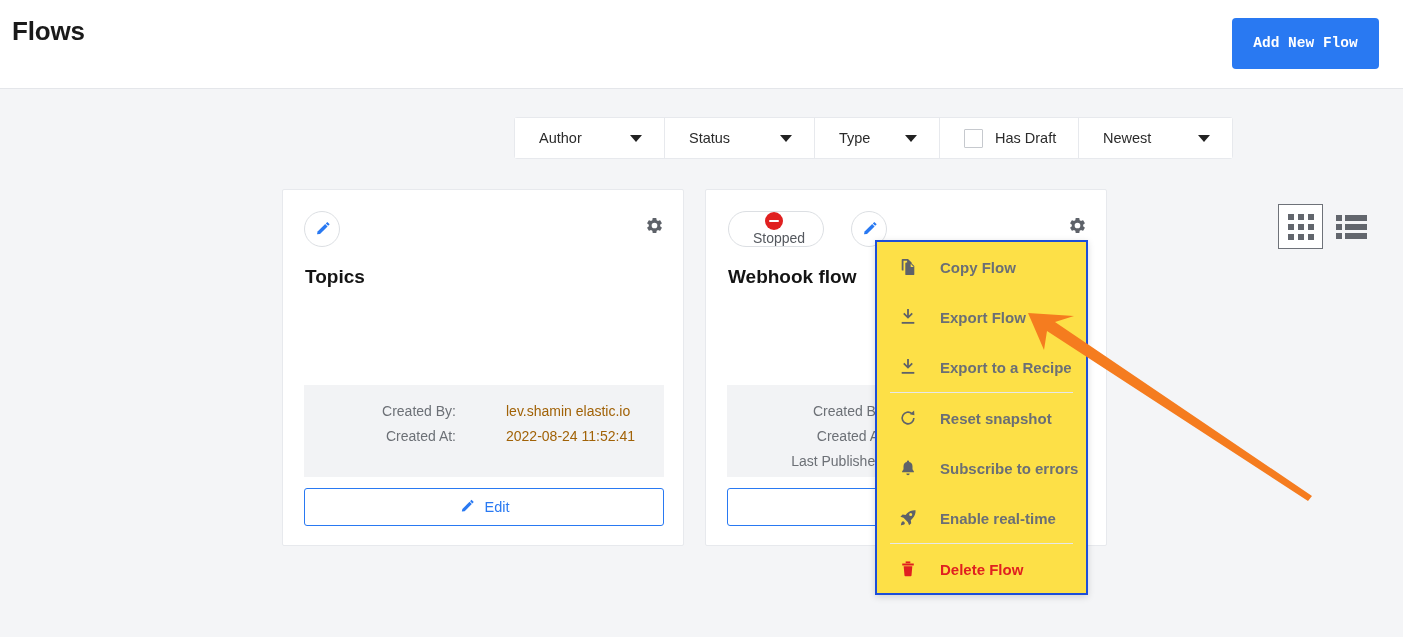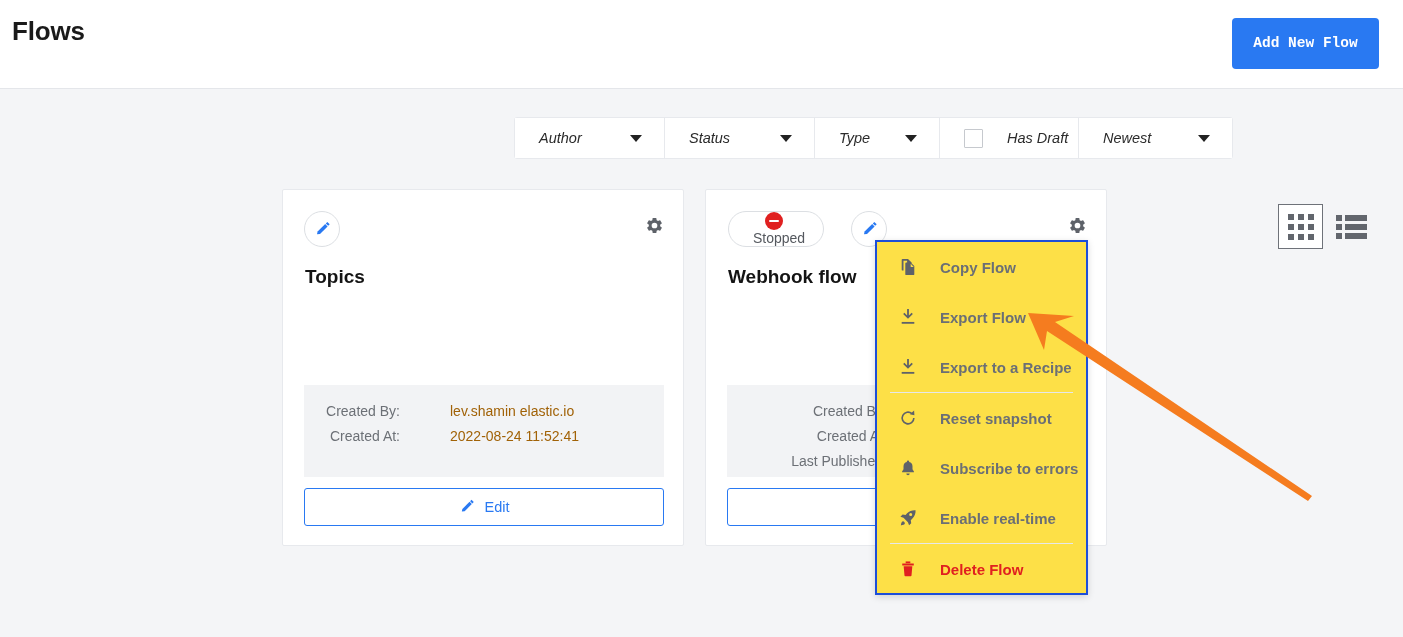--- a/index.html
+++ b/index.html
@@ -97,22 +97,22 @@
     border-right: 1px solid #e7e9ed;
     cursor: pointer;
     background: #ffffff;
   }
   .filter-cell:last-child { border-right: none; }
   .fc-author { width: 150px; }
   .fc-status { width: 150px; }
   .fc-type   { width: 125px; }
   .fc-draft  { width: 139px; }
   .fc-sort   { width: 153px; }
-  .filter-label { margin-left: 24px; font-size: 14.5px; color: #2b2b2b; font-style: italic; }
-  .fc-draft .filter-label { }
+  .filter-label { margin-left: 24px; font-size: 14.5px; color: #2b2b2b; }
+  .fc-draft .filter-label { margin-left: 12px; }
   .caret {
     position: absolute;
     right: 22px;
     width: 0; height: 0;
     border-left: 6px solid transparent;
     border-right: 6px solid transparent;
     border-top: 7px solid #222222;
   }
   .checkbox {
     margin-left: 24px;
@@ -188,21 +188,21 @@
     font-weight: bold;
     color: #141414;
   }
 
   .meta-box {
     position: absolute;
     left: 21px; top: 195px;
     width: 360px; height: 92px;
     background: #f2f3f5;
   }
-  .meta-row { display: flex; justify-content: flex-start; font-size: 14px; line-height: 25px; }
+  .meta-row { display: flex; justify-content: flex-end; font-size: 14px; line-height: 25px; }
   .meta-box .meta-row:first-child { margin-top: 14px; }
   .meta-key { color: #6c7076; text-align: right; }
   .meta-val { color: #a16207; width: 190px; margin-left: 18px; white-space: nowrap; padding-left: 32px; }
   #card-topics .meta-key { width: 96px; }
   #card-webhook .meta-box { padding-right: 0; }
   #card-webhook .meta-key { width: 160px; }
 
   .edit-btn {
     position: absolute;
     left: 21px; bottom: 19px;

